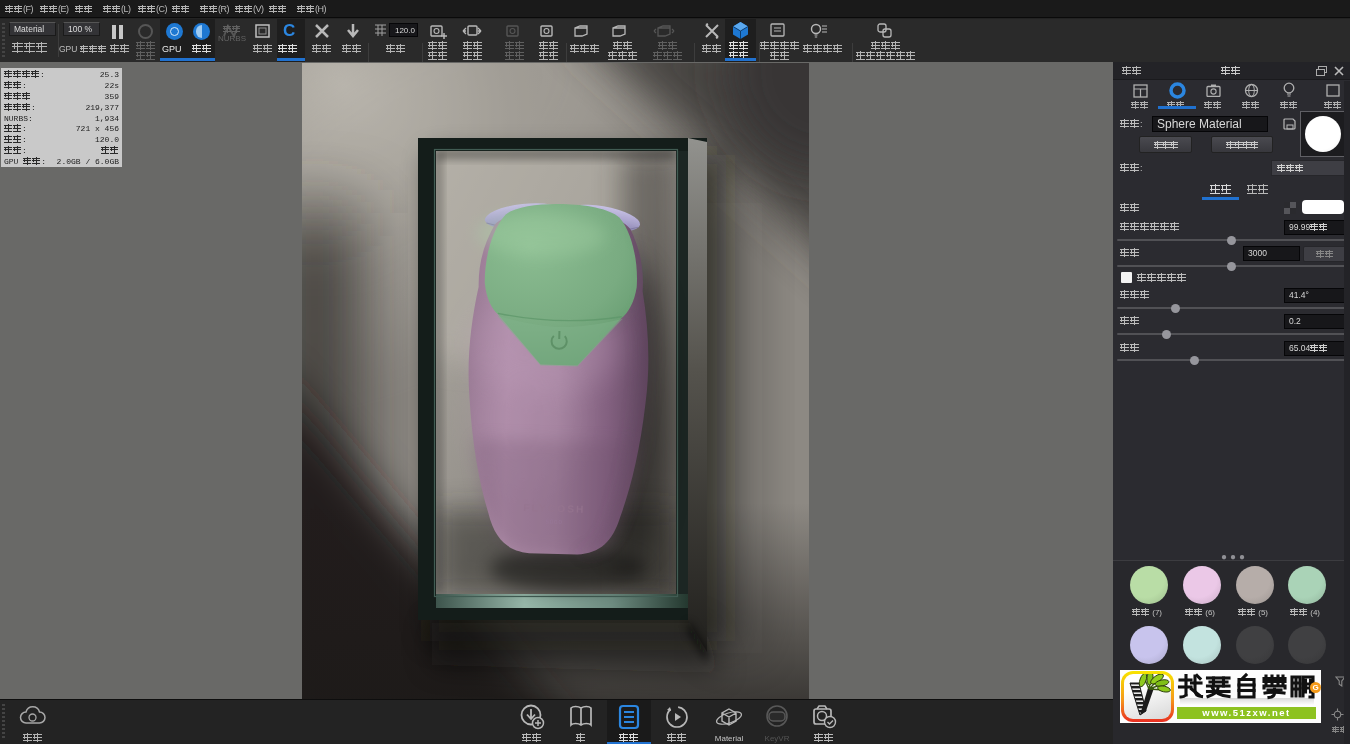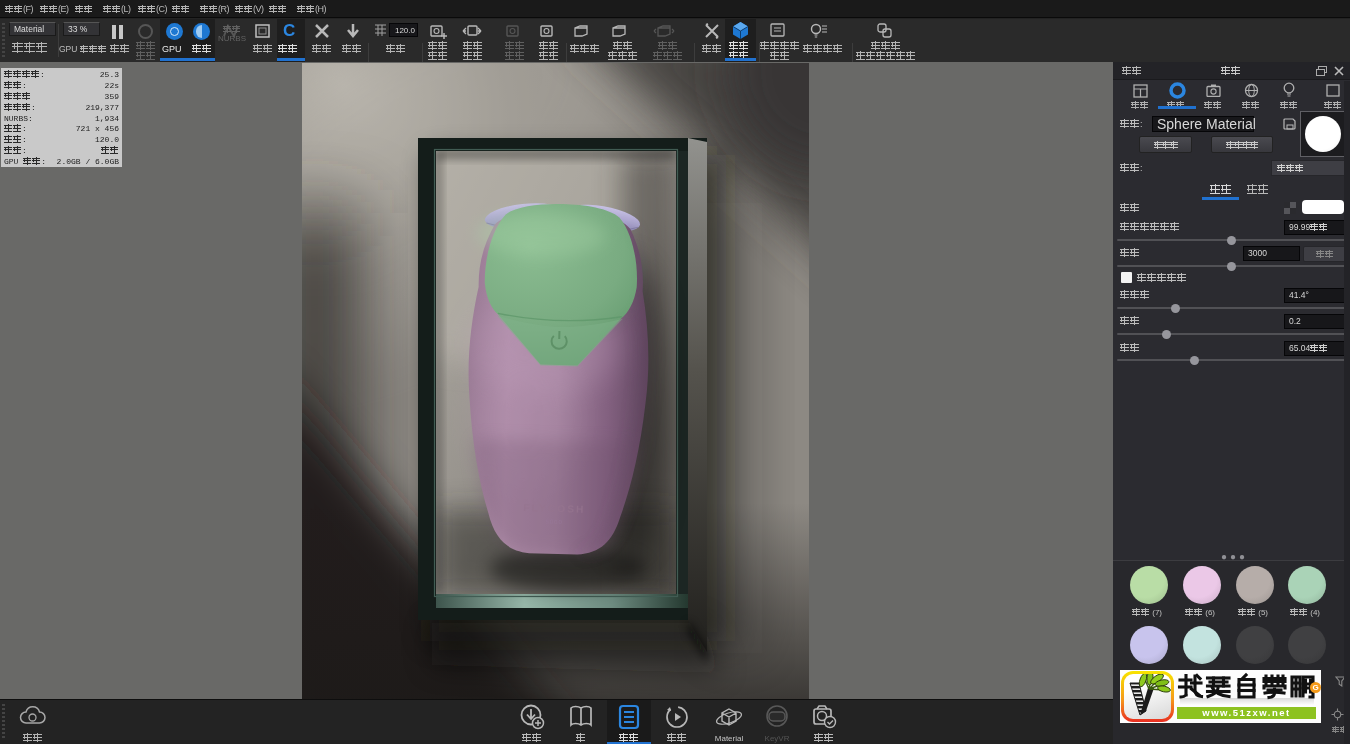--- a/index.html
+++ b/index.html
@@ -40,21 +40,21 @@
       <span class="abs" style="left:200px;top:4px;color:#bdbdbd;font-size:9px;line-height:10px"><i class="zc" style="width:8px;height:8px;margin-right:1px"></i><i class="zc" style="width:8px;height:8px;margin-right:1px"></i><span style="letter-spacing:-0.5px">(R)</span></span>
       <span class="abs" style="left:235px;top:4px;color:#bdbdbd;font-size:9px;line-height:10px"><i class="zc" style="width:8px;height:8px;margin-right:1px"></i><i class="zc" style="width:8px;height:8px;margin-right:1px"></i><span style="letter-spacing:-0.5px">(V)</span></span>
       <span class="abs" style="left:269px;top:4px;color:#bdbdbd;font-size:9px;line-height:10px"><i class="zc" style="width:8px;height:8px;margin-right:1px"></i><i class="zc" style="width:8px;height:8px;margin-right:1px"></i></span>
       <span class="abs" style="left:297px;top:4px;color:#bdbdbd;font-size:9px;line-height:10px"><i class="zc" style="width:8px;height:8px;margin-right:1px"></i><i class="zc" style="width:8px;height:8px;margin-right:1px"></i><span style="letter-spacing:-0.5px">(H)</span></span>
     </div>
     <div class="abs" style="left:0;top:19px;width:1350px;height:43px;background:#2a2a2a">
       <div class="abs" style="left:2px;top:4px;width:3px;height:36px;background:repeating-linear-gradient(#444 0,#444 2px,#2a2a2a 2px,#2a2a2a 4px)"></div>
       <div class="combo" style="left:9px;top:3px;width:47px;height:14px">Material</div>
       <div class="lbl" style="left:12px;top:23px;font-size:11px"><i class="zc" style="width:11px;height:11px;margin-right:1px"></i><i class="zc" style="width:11px;height:11px;margin-right:1px"></i><i class="zc" style="width:11px;height:11px;margin-right:1px"></i></div>
       <div class="vsep" style="left:58px;top:5px;height:33px"></div>
-      <div class="combo" style="left:63px;top:3px;width:37px;height:14px">33 %</div>
+      <div class="combo" style="left:63px;top:3px;width:37px;height:14px">100 %</div>
       <div class="lbl" style="left:59px;top:25px;font-size:8.5px">GPU <i class="zc" style="width:8px;height:8px;margin-right:1px"></i><i class="zc" style="width:8px;height:8px;margin-right:1px"></i><i class="zc" style="width:8px;height:8px;margin-right:1px"></i></div>
       <div class="abs" style="left:112px;top:6px;width:4px;height:14px;background:#c8c8c8"></div>
       <div class="abs" style="left:119px;top:6px;width:4px;height:14px;background:#c8c8c8"></div>
       <div class="lbl" style="left:110px;top:25px"><i class="zc" style="width:9px;height:9px;margin-right:1px"></i><i class="zc" style="width:9px;height:9px;margin-right:1px"></i></div>
       <div class="abs" style="left:138px;top:5px;width:15px;height:15px;border:2px solid #565656;border-radius:50%"></div>
       <div class="lbl dis" style="left:136px;top:22px"><i class="zc" style="width:9px;height:9px;margin-right:1px"></i><i class="zc" style="width:9px;height:9px;margin-right:1px"></i><br><i class="zc" style="width:9px;height:9px;margin-right:1px"></i><i class="zc" style="width:9px;height:9px;margin-right:1px"></i></div>
       <div class="abs" style="left:160px;top:0;width:29px;height:43px;background:#1e1e1e"></div>
       <div class="abs" style="left:166px;top:4px;width:17px;height:17px;border-radius:50%;background:#1e78d2"></div>
       <div class="abs" style="left:170px;top:8px;width:9px;height:9px;border-radius:50%;border:1.5px solid #d5e8f8"></div>
       <div class="lbl" style="left:162px;top:25px;color:#e8e8e8">GPU</div>
@@ -381,21 +381,21 @@
         <rect x="1" y="1" width="12" height="11" stroke="#b0b0b0" stroke-width="1.3" fill="none"></rect>
       </svg>
       <div class="abs" style="left:18px;top:38px;color:#b8b8b8;font-size:8.5px"><i class="zc" style="width:8px;height:8px;margin-right:1px"></i><i class="zc" style="width:8px;height:8px;margin-right:1px"></i></div>
       <div class="abs" style="left:54px;top:38px;color:#b8b8b8;font-size:8.5px"><i class="zc" style="width:8px;height:8px;margin-right:1px"></i><i class="zc" style="width:8px;height:8px;margin-right:1px"></i></div>
       <div class="abs" style="left:91px;top:38px;color:#b8b8b8;font-size:8.5px"><i class="zc" style="width:8px;height:8px;margin-right:1px"></i><i class="zc" style="width:8px;height:8px;margin-right:1px"></i></div>
       <div class="abs" style="left:129px;top:38px;color:#b8b8b8;font-size:8.5px"><i class="zc" style="width:8px;height:8px;margin-right:1px"></i><i class="zc" style="width:8px;height:8px;margin-right:1px"></i></div>
       <div class="abs" style="left:167px;top:38px;color:#b8b8b8;font-size:8.5px"><i class="zc" style="width:8px;height:8px;margin-right:1px"></i><i class="zc" style="width:8px;height:8px;margin-right:1px"></i></div>
       <div class="abs" style="left:211px;top:38px;color:#b8b8b8;font-size:8.5px"><i class="zc" style="width:8px;height:8px;margin-right:1px"></i><i class="zc" style="width:8px;height:8px;margin-right:1px"></i></div>
       <div class="abs" style="left:45px;top:44px;width:38px;height:3px;background:#2071cf"></div>
       <div class="abs" style="left:7px;top:57px;color:#c4c4c4;font-size:9px"><i class="zc" style="width:9px;height:9px;margin-right:1px"></i><i class="zc" style="width:9px;height:9px;margin-right:1px"></i>:</div>
-      <div class="fld" style="left:39px;top:54px;width:102px;height:16px;font-size:14px;line-height:14px">Sphere Material</div>
+      <div class="fld" style="left:39px;top:54px;width:116px;height:16px;font-size:12px;line-height:14px">Sphere Material</div>
       <svg class="abs" style="left:170px;top:56px" width="13" height="12">
         <path d="M1 2 Q1 1 2 1 H10 L12 3 V10 Q12 11 11 11 H2 Q1 11 1 10 Z" stroke="#b8b8b8" stroke-width="1.2" fill="none"></path>
         <rect x="4" y="7" width="6" height="4" stroke="#b8b8b8" stroke-width="1" fill="none"></rect>
       </svg>
       <div class="abs" style="left:187px;top:49px;width:46px;height:46px;background:#1c1c1f;border:1px solid #606065"></div>
       <div class="abs" style="left:192px;top:54px;width:36px;height:36px;border-radius:50%;background:radial-gradient(circle at 42% 38%,#ffffff 65%,#e8e8e8)"></div>
       <div class="btn" style="left:26px;top:74px;width:53px;height:17px;line-height:16px"><i class="zc" style="width:8px;height:8px;margin-right:0px"></i><i class="zc" style="width:8px;height:8px;margin-right:0px"></i><i class="zc" style="width:8px;height:8px;margin-right:0px"></i></div>
       <div class="btn" style="left:98px;top:74px;width:62px;height:17px;line-height:16px"><i class="zc" style="width:8px;height:8px;margin-right:0px"></i><i class="zc" style="width:8px;height:8px;margin-right:0px"></i><i class="zc" style="width:8px;height:8px;margin-right:0px"></i><i class="zc" style="width:8px;height:8px;margin-right:0px"></i></div>
       <div class="abs" style="left:7px;top:101px;color:#c4c4c4;font-size:9px"><i class="zc" style="width:9px;height:9px;margin-right:1px"></i><i class="zc" style="width:9px;height:9px;margin-right:1px"></i>:</div>
       <div class="abs" style="left:158px;top:98px;width:76px;height:16px;background:#3e3e44;border:1px solid #26262a;color:#d8d8d8;font-size:8.5px;line-height:14px;padding-left:5px"><i class="zc" style="width:8px;height:8px;margin-right:1px"></i><i class="zc" style="width:8px;height:8px;margin-right:1px"></i><i class="zc" style="width:8px;height:8px;margin-right:1px"></i></div>

